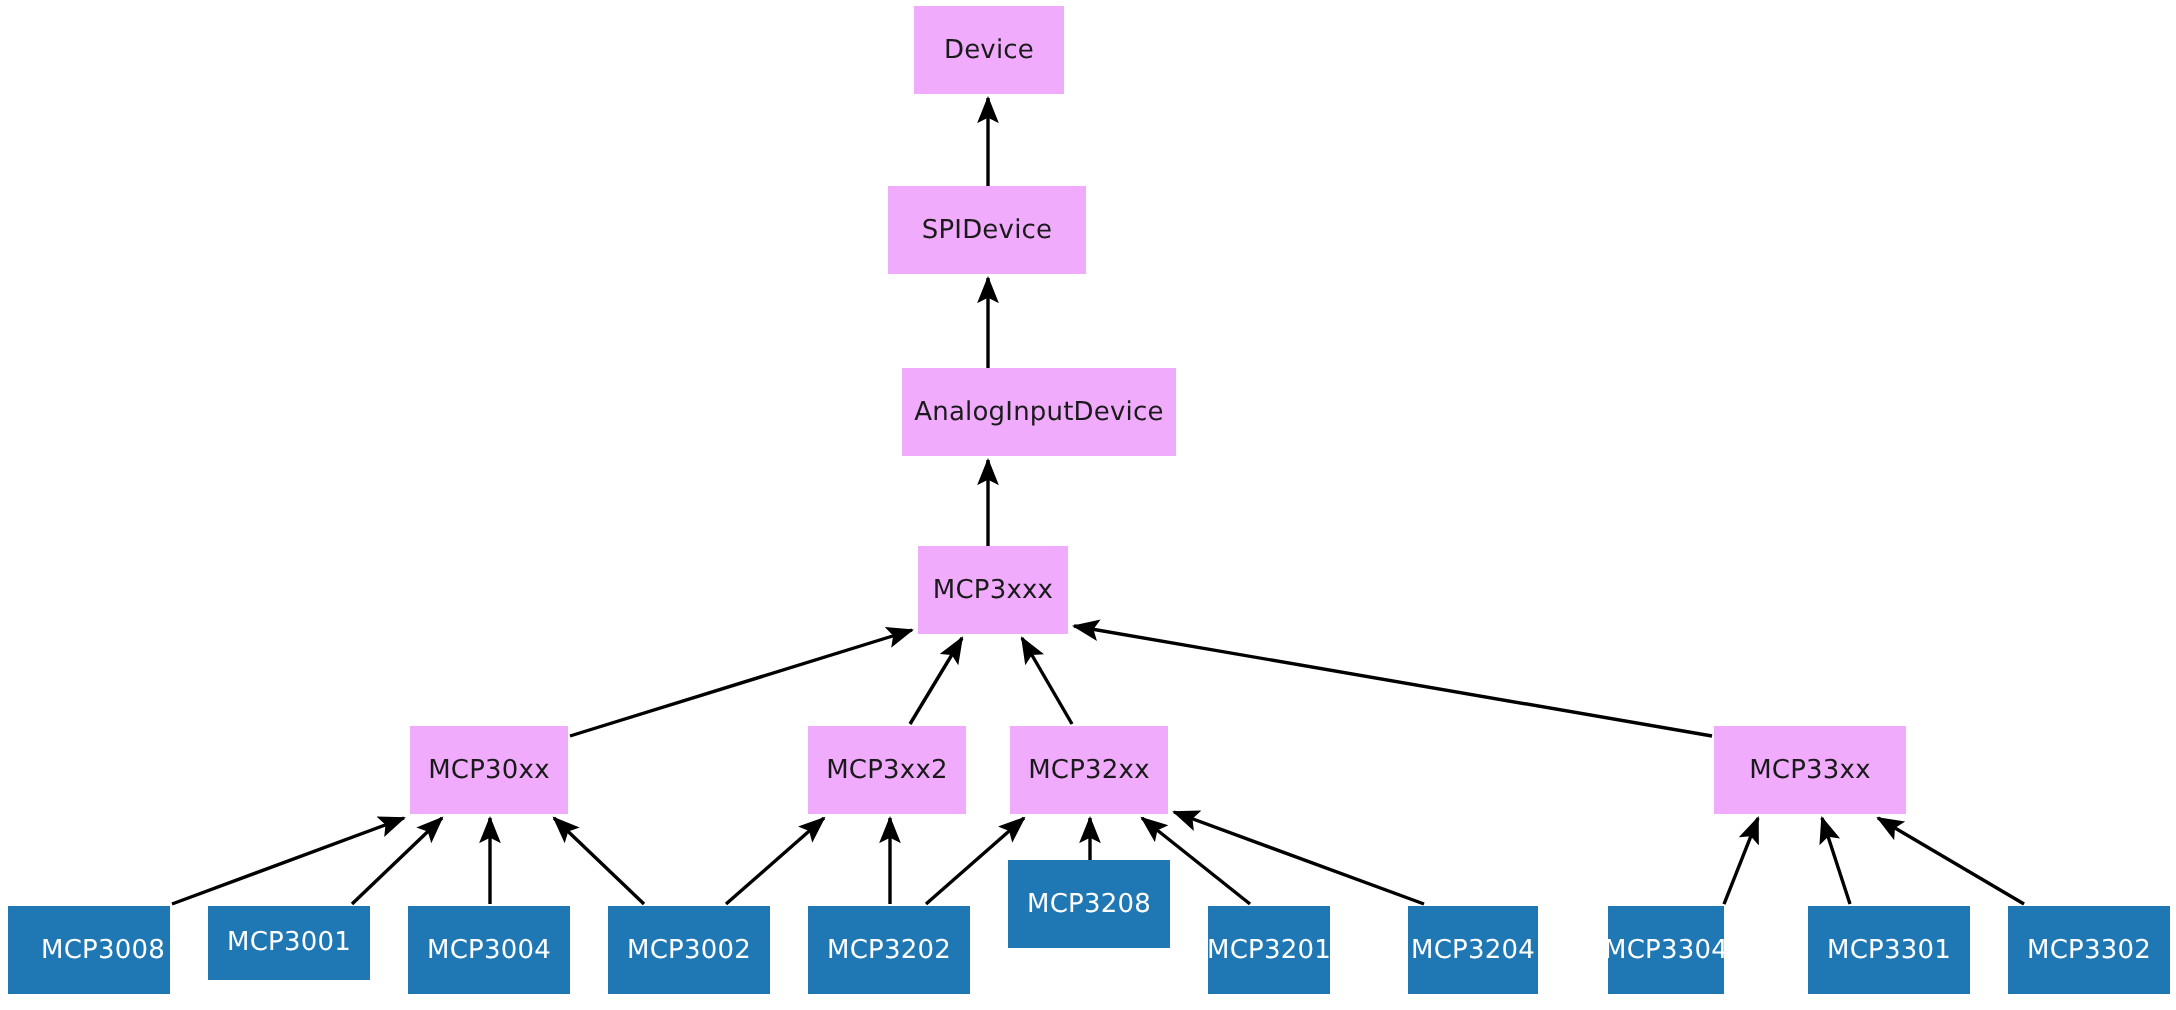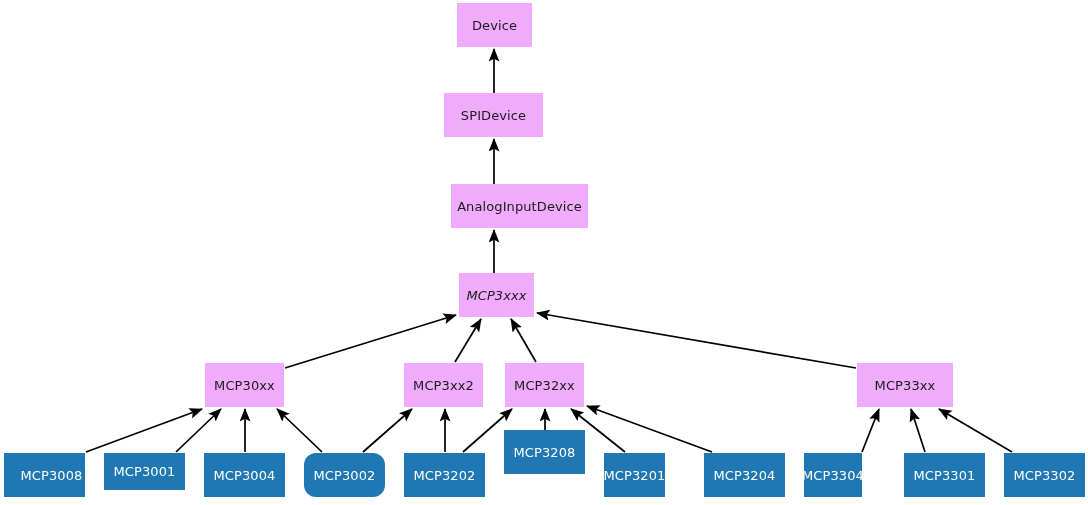--- a/index.html
+++ b/index.html
@@ -79,21 +79,21 @@
   <div id="nodes">
       <div class="node base" style="left: 457px; top: 3px; width: 75px; height: 44px;">
         <span>Device</span>
       </div>
       <div class="node base" style="left: 444px; top: 93px; width: 99px; height: 44px;">
         <span>SPIDevice</span>
       </div>
       <div class="node base" style="left: 425px; top: 184px; width: 137px; height: 44px; margin-left: 26px;">
         <span>AnalogInputDevice</span>
       </div>
-      <div class="node base" style="left: 459px; top: 273px; width: 75px; height: 44px; font-style: italic;">
+      <div class="node base" style="left: 459px; top: 273px; width: 75px; height: 44px;">
         <span>MCP3xxx</span>
       </div>
       <div class="node base" style="left: 205px; top: 363px; width: 79px; height: 44px;">
         <span>MCP30xx</span>
       </div>
       <div class="node base" style="left: 404px; top: 363px; width: 79px; height: 44px;">
         <span>MCP3xx2</span>
       </div>
       <div class="node base" style="left: 505px; top: 363px; width: 79px; height: 44px;">
         <span>MCP32xx</span>
@@ -103,33 +103,33 @@
       </div>
       <div class="node leaf" style="left: 4px; top: 453px; width: 81px; height: 44px; padding-left: 14px;">
         <span>MCP3008</span>
       </div>
       <div class="node leaf" style="left: 104px; top: 453px; width: 81px; height: 37px; justify-content: center;">
         <span>MCP3001</span>
       </div>
       <div class="node leaf" style="left: 204px; top: 453px; width: 81px; height: 44px;">
         <span>MCP3004</span>
       </div>
-      <div class="node leaf" style="left: 304px; top: 453px; width: 81px; height: 44px; border-radius: 12px;">
+      <div class="node leaf" style="left: 304px; top: 453px; width: 81px; height: 44px;">
         <span>MCP3002</span>
       </div>
       <div class="node leaf" style="left: 404px; top: 453px; width: 81px; height: 44px;">
         <span>MCP3202</span>
       </div>
       <div class="node leaf" style="left: 504px; top: 430px; width: 81px; height: 44px; text-align: right;">
         <span>MCP3208</span>
       </div>
       <div class="node leaf" style="left: 604px; top: 453px; width: 61px; height: 44px;">
         <span>MCP3201</span>
       </div>
-      <div class="node leaf" style="left: 704px; top: 453px; width: 81px; height: 44px;">
+      <div class="node leaf" style="left: 704px; top: 453px; width: 65px; height: 44px;">
         <span>MCP3204</span>
       </div>
       <div class="node leaf" style="left: 804px; top: 453px; width: 58px; height: 44px;">
         <span>MCP3304</span>
       </div>
       <div class="node leaf" style="left: 904px; top: 453px; width: 81px; height: 44px;">
         <span>MCP3301</span>
       </div>
       <div class="node leaf" style="left: 1004px; top: 453px; width: 81px; height: 44px;">
         <span>MCP3302</span>

